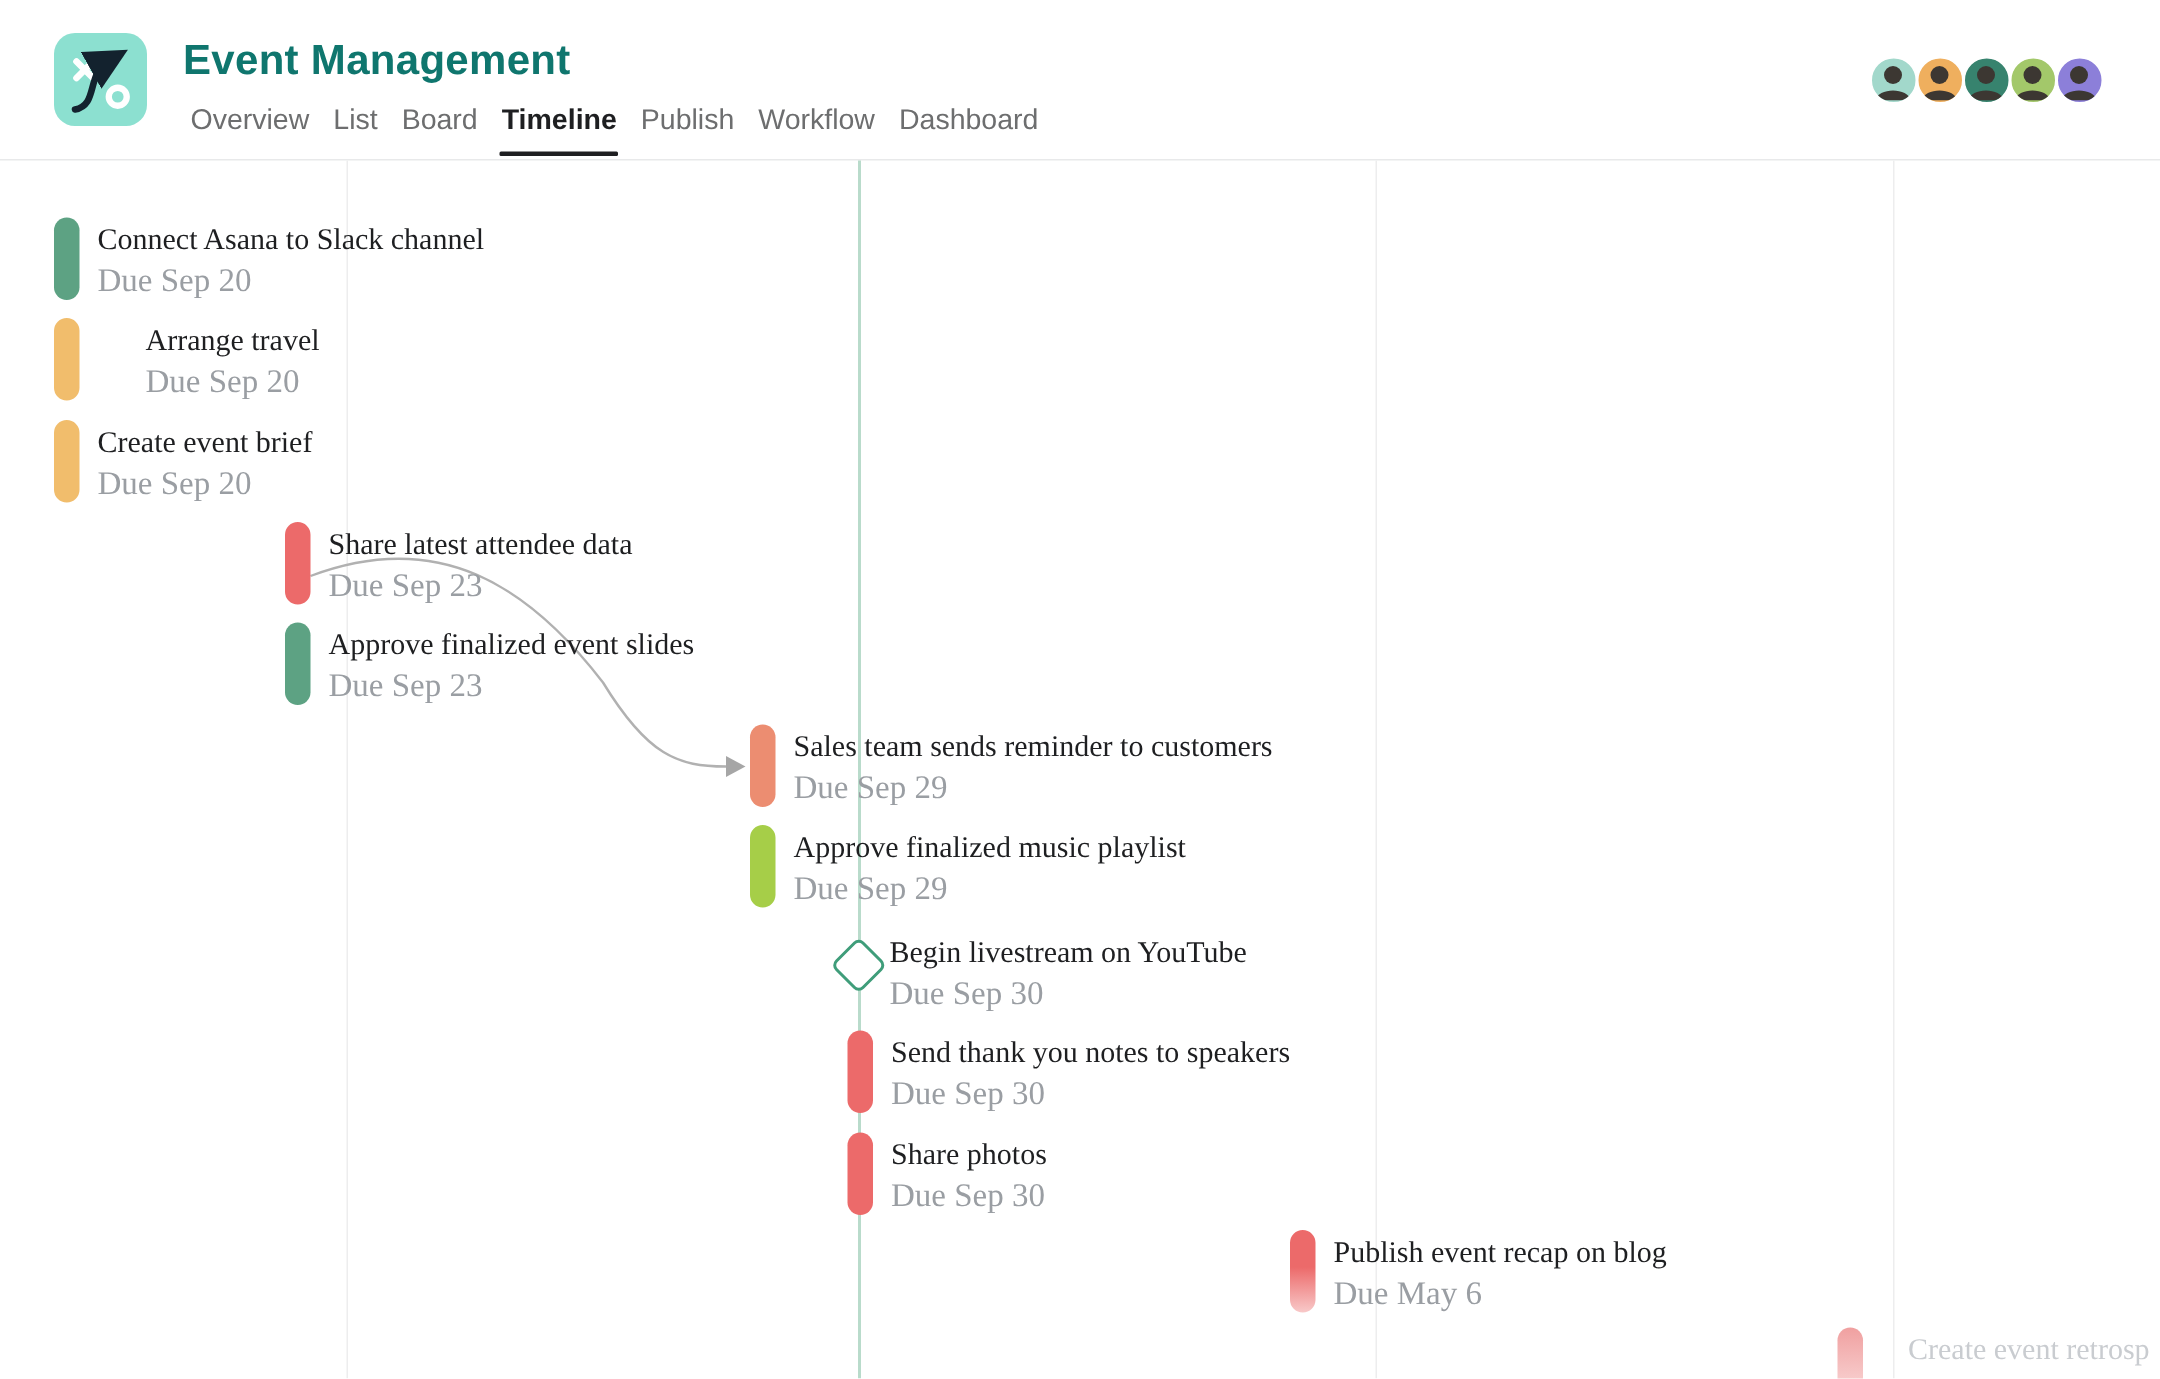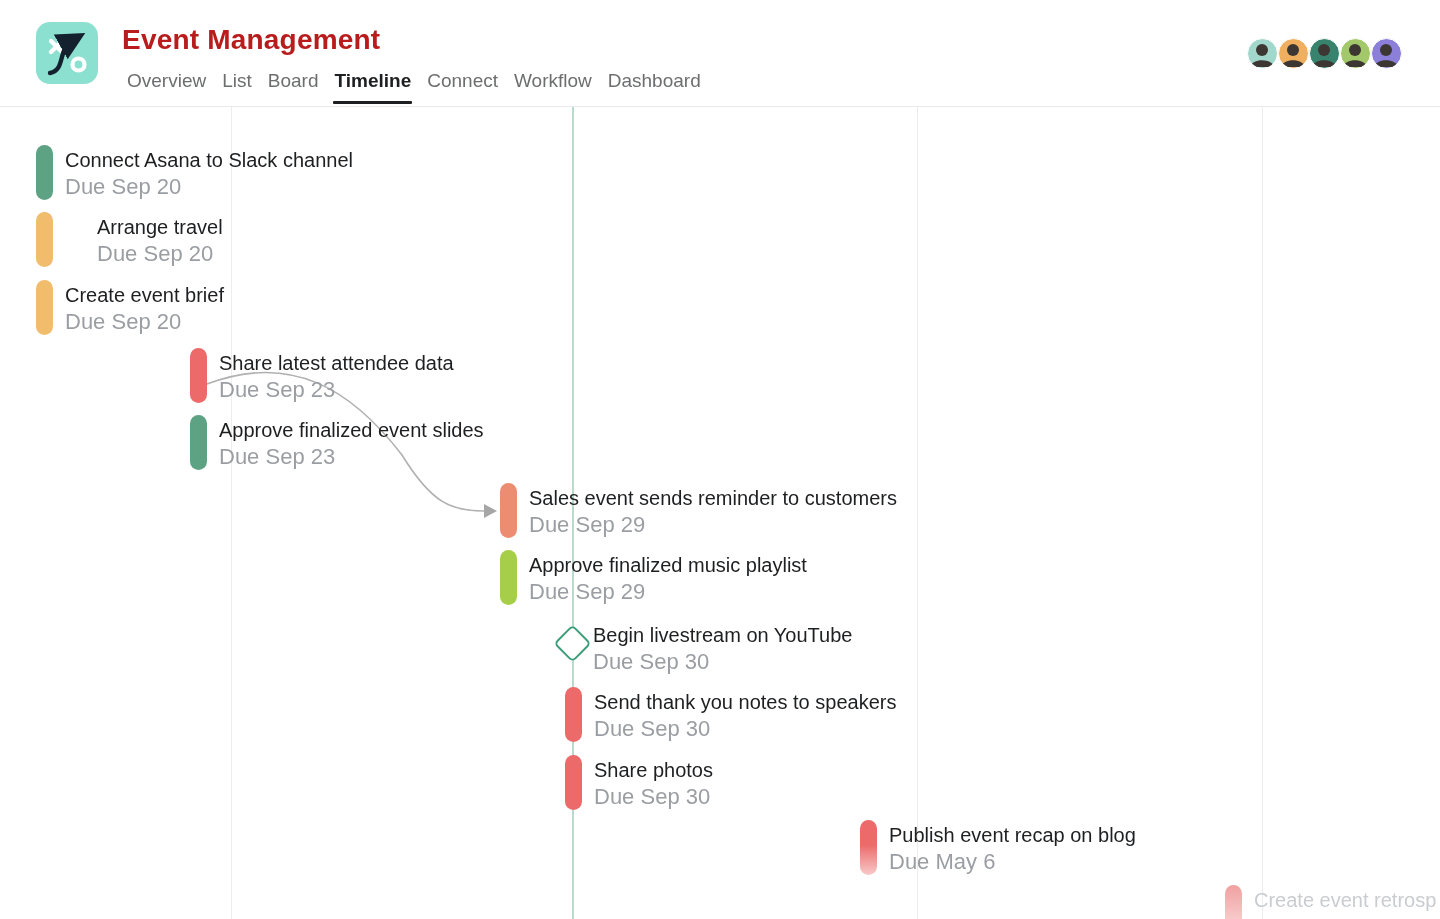--- a/index.html
+++ b/index.html
@@ -4,21 +4,21 @@
 <style>
   * { margin:0; padding:0; box-sizing:border-box; }
   html,body { width:1440px; height:919px; overflow:hidden; }
   body { font-family:"Liberation Sans","DejaVu Sans",sans-serif; background:#ffffff; position:relative; }
 
   
   .header { position:absolute; left:0; top:0; width:1440px; height:106px; background:#fff; z-index:5; }
   .logo { position:absolute; left:36px; top:22px; width:62px; height:62px; border-radius:14px;
           background:#8ce0d0; display:flex; align-items:center; justify-content:center; }
   .page-title { position:absolute; left:122px; top:22px; font-size:28px; line-height:36px;
-                font-weight:600; color:#b91c1c; letter-spacing:.2px; }
+                font-weight:600; color:#0f766e; letter-spacing:.2px; }
   .tabs { position:absolute; left:126px; bottom:0; display:flex; gap:14px; }
   .tab { font-size:19px; color:#6d6e6f; padding:0 1px 14px 1px; position:relative; cursor:pointer; white-space:nowrap; }
   .tab.active { color:#1e1f21; font-weight:600; }
   .tab.active::after { content:""; position:absolute; left:0; right:0; bottom:2px; height:3px;
                        background:#1e1f21; border-radius:1px; }
   .avatars { position:absolute; right:38px; top:38px; display:flex; }
   .avatar { width:31px; height:31px; border-radius:50%; border:1.5px solid #fff; margin-left:0px;
             overflow:hidden; position:relative; flex:0 0 auto; }
   .avatar svg { position:absolute; left:0; top:0; }
 
@@ -26,24 +26,24 @@
   .canvas { position:absolute; left:0; top:106px; width:1440px; height:813px; border-top:1px solid #e8e9ea; }
   .gridline { position:absolute; top:0; bottom:0; width:1px; background:#ededee; }
   .todayline { position:absolute; top:0; bottom:0; width:2px; background:#b9dbcb; }
 
   .dep-svg { position:absolute; left:0; top:0; width:1440px; height:919px; z-index:2; pointer-events:none; }
 
   .task { position:absolute; z-index:3; }
   .bar { position:absolute; width:17px; height:55px; border-radius:9px; }
   .milestone { position:absolute; width:27px; height:27px; background:#fff; border:2.5px solid #3f9d7a;
                border-radius:5px; transform:rotate(45deg); }
-  .task-text { position:absolute; white-space:nowrap; }
+  .task-text { position:absolute; white-space:nowrap;font-family:Liberation Serif, serif; }
   .task-title { font-size:20px; line-height:28px; color:#1e1f21; }
   .task-due { font-size:22px; line-height:26px; color:#9a9ea3; }
-  .task.faded .task-title { color:#c9ccd0; }
+  .task.faded .task-title { color:#c9ccd0;margin-left:18px; }
 </style>
 </head>
 <body>
 
 <div class="header">
   <div class="logo">
     <svg width="62" height="62" viewBox="0 0 62 62">
       <defs>
         <marker id="arrw" markerWidth="7" markerHeight="7" refX="3.2" refY="3.2" orient="auto">
           <path d="M0,0 L6.4,3.2 L0,6.4 z" fill="#13222e"></path>
@@ -56,21 +56,21 @@
     </svg>
   </div>
 
   <div class="page-title">Event Management</div>
 
   <div class="tabs">
     <div class="tab">Overview</div>
     <div class="tab">List</div>
     <div class="tab">Board</div>
     <div class="tab active">Timeline</div>
-    <div class="tab">Connect</div>
+    <div class="tab">Publish</div>
     <div class="tab">Workflow</div>
     <div class="tab">Dashboard</div>
   </div>
 
   <div class="avatars">
     <div class="avatar" style="background: rgb(162, 216, 203);">
         <svg width="28" height="28" viewBox="0 0 28 28">
           <circle cx="14" cy="11" r="6" fill="#3c3732"></circle>
           <path d="M2 28 C4 19, 24 19, 26 28 Z" fill="#3c3732"></path>
         </svg>
@@ -146,21 +146,21 @@
     <div class="task" style="left: 190px; top: 415px;">
       <div class="bar" style="background: rgb(93, 162, 131);"></div>
       <div class="task-text" style="left: 29px; top: 1px;">
         <div class="task-title">Approve finalized event slides</div>
         <div class="task-due">Due Sep 23</div>
       </div>
     </div>
     <div class="task" style="left: 500px; top: 483px;">
       <div class="bar" style="background: rgb(236, 141, 113);"></div>
       <div class="task-text" style="left: 29px; top: 1px;">
-        <div class="task-title">Sales event sends reminder to customers</div>
+        <div class="task-title">Sales team sends reminder to customers</div>
         <div class="task-due">Due Sep 29</div>
       </div>
     </div>
     <div class="task" style="left: 500px; top: 550px;">
       <div class="bar" style="background: rgb(166, 206, 72);"></div>
       <div class="task-text" style="left: 29px; top: 1px;">
         <div class="task-title">Approve finalized music playlist</div>
         <div class="task-due">Due Sep 29</div>
       </div>
     </div>

